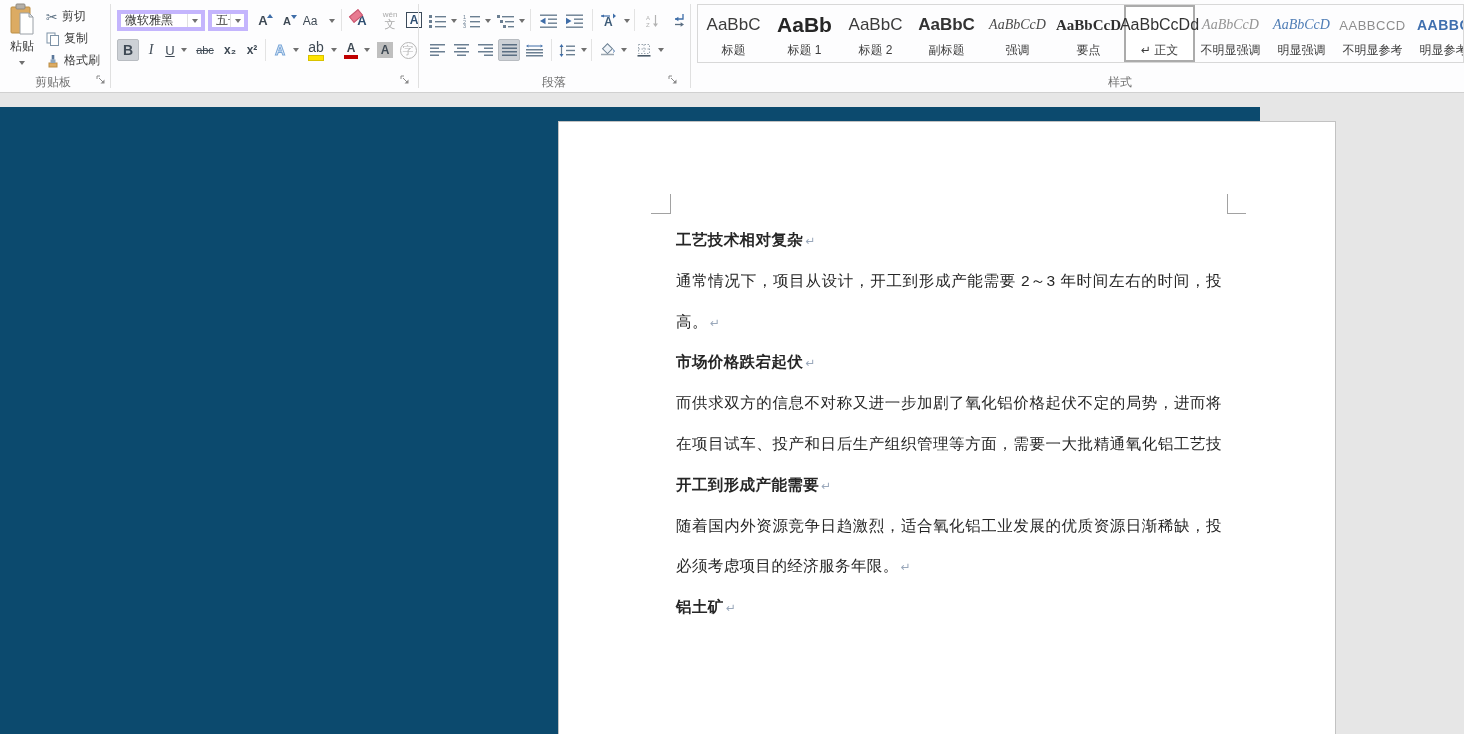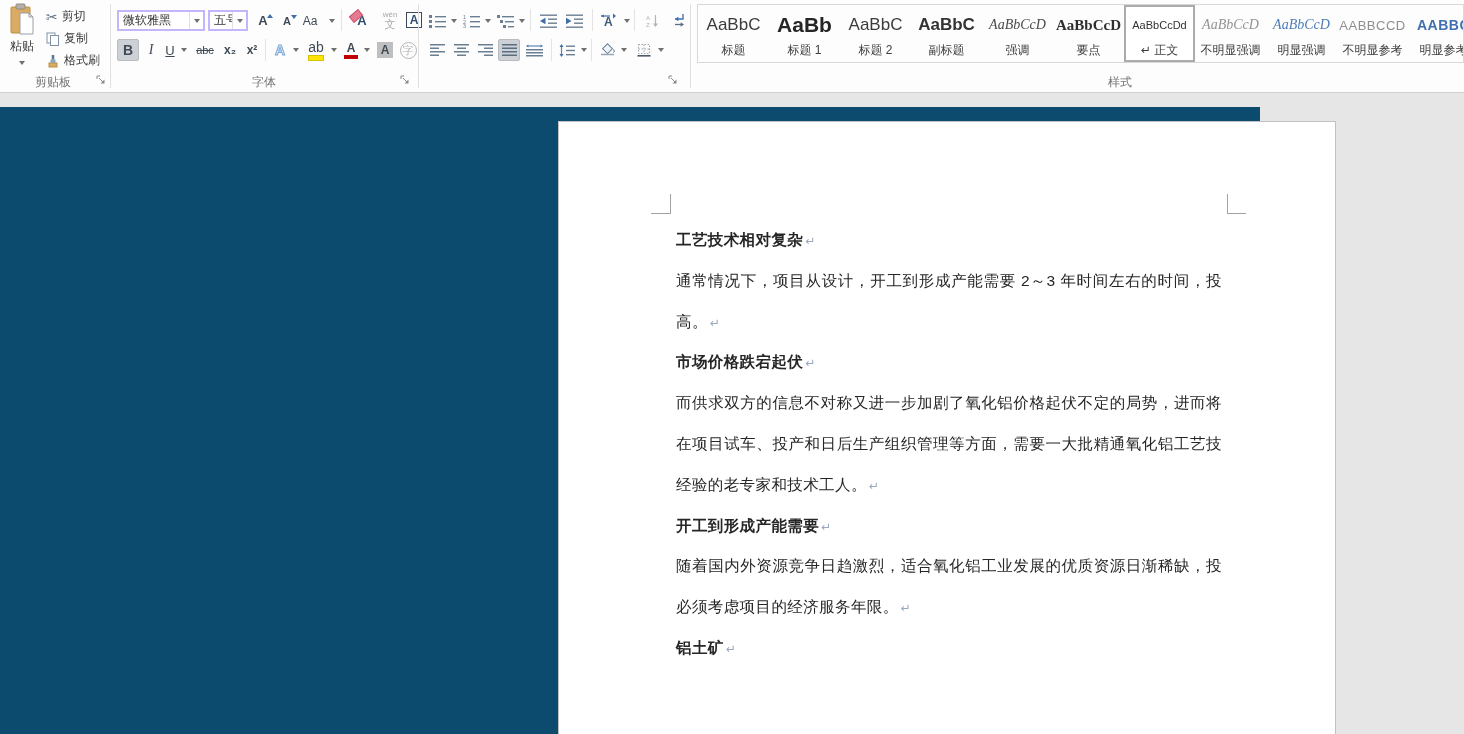--- a/index.html
+++ b/index.html
@@ -22,22 +22,22 @@
   .dd{width:0;height:0;border-left:3.5px solid transparent;border-right:3.5px solid transparent;
       border-top:4px solid #707070;display:inline-block}
   .ddbtn{position:absolute;display:flex;align-items:center;justify-content:center;width:11px;height:22px;cursor:pointer}
 
   
   .paste{position:absolute;left:2px;top:3px;width:40px;height:84px;display:flex;flex-direction:column;
          align-items:center;cursor:pointer;border-radius:2px}
   .paste .plabel{font-size:12px;color:#3c3c3c;margin-top:3px}
   .paste .dd{margin-top:6px}
 
-  .combo{position:absolute;height:21px;background:#fff;border:2px solid #c4b5fd;display:flex;
-         font-size:12px;color:#333;cursor:pointer;box-sizing:border-box}
+  .combo{position:absolute;height:21px;background:#fff;border:4px solid #c4b5fd;display:flex;
+         align-items:center;font-size:12px;color:#333;cursor:pointer;box-sizing:border-box}
   .combo .cval{flex:1;padding-left:4px;overflow:hidden;white-space:nowrap}
   .combo .cdd{width:13px;display:flex;justify-content:center;border-left:1px solid #e0e0e0;align-self:stretch;align-items:center}
 
   
   .g-b{font-weight:bold;font-size:14px;color:#3f4a55}
   .g-i{font-style:italic;font-family:"Liberation Serif",serif;font-size:14px;color:#3f4a55}
   .g-u{font-size:13px;text-decoration:underline;color:#3f4a55}
   .g-abc{font-size:11px;text-decoration:line-through;color:#3f4a55}
   .g-sub,.g-sup{font-size:12px;font-weight:bold;color:#3f4a55}
   .g-grow{font-size:13px;font-weight:bold;color:#3f4a55;position:relative}
@@ -72,21 +72,21 @@
            justify-content:center;cursor:pointer;box-sizing:border-box;padding-top:2px}
   .sg-item .prev{height:30px;display:flex;align-items:center;white-space:nowrap}
   .sg-item .slab{font-size:12px;color:#3c3c3c;margin-top:2px;white-space:nowrap}
   .sg-item.sel{border:2px solid #ababab;background:#fff}
   .p-title{font-size:17px;color:#3b3b3b}
   .p-h1{font-size:21px;font-weight:bold;color:#262626}
   .p-h2{font-size:17px;color:#3b3b3b}
   .p-sub{font-size:17px;font-weight:bold;color:#333}
   .p-emph{font-size:14px;font-style:italic;font-family:"Liberation Serif",serif;color:#4a4a4a}
   .p-point{font-size:15px;font-weight:bold;font-family:"Liberation Serif",serif;color:#2f2f2f}
-  .p-body{font-size:11px;color:#333}
+  .p-body{font-size:16px;color:#333}
   .p-semph{font-size:14px;font-style:italic;font-family:"Liberation Serif",serif;color:#949494}
   .p-iemph{font-size:14px;font-style:italic;font-family:"Liberation Serif",serif;color:#4f7db5}
   .p-sref{font-size:13px;color:#8e8e8e;letter-spacing:.5px}
   .p-iref{font-size:14px;font-weight:bold;color:#3f6fae;letter-spacing:.5px}
 
   
   .workspace{position:absolute;left:0;top:107px;width:1260px;height:641px;background:#0c4a6e}
   .page{position:absolute;left:558px;top:14px;width:778px;height:660px;background:#fff;
         border:1px solid #c2c2c2;box-sizing:border-box}
   .cropTL{position:absolute;left:92px;top:72px;width:19px;height:19px;
@@ -237,21 +237,20 @@
   </div>
   <div class="ddbtn" style="left:361px;top:39px">
       <span class="dd"></span>
     </div>
   <div class="btn" style="left:374px;top:39px;width:22px;height:22px">
     <span class="csA">A</span>
   </div>
   <div class="btn" style="left:398px;top:39px;width:20px;height:22px">
     <span class="encl">字</span>
   </div>
-  <div class="glabel" style="left:110px;width:308px">字体</div>
   <div class="launch" style="left:400px;top:75px">
     <svg width="11" height="11" viewBox="0 0 11 11">
         <path d="M1,4 V1 H4" fill="none" stroke="#8a8a8a"></path>
         <path d="M3,3 L8,8" stroke="#8a8a8a"></path>
         <polygon points="8.5,8.5 4.5,8.5 8.5,4.5" fill="#8a8a8a"></polygon>
       </svg>
   </div>
   <div class="vsep" style="left:418px"></div>
 
   <div class="btn" style="left:426px;top:10px;width:22px;height:21px">
@@ -444,20 +443,21 @@
       <svg width="15" height="14" viewBox="0 0 15 14">
         <rect x="1.5" y="1.5" width="11" height="9" fill="none" stroke="#9aa5af" stroke-dasharray="1.5,1.5"></rect>
         <path d="M7,1.5 V10.5 M1.5,6 H12.5" stroke="#9aa5af" stroke-dasharray="1.5,1.5"></path>
         <path d="M0.5,12.8 H13.5" stroke="#4a5a68" stroke-width="1.6"></path>
       </svg>
     </span>
   </div>
   <div class="ddbtn" style="left:655px;top:39px">
       <span class="dd"></span>
     </div>
+  <div class="glabel" style="left:420px;width:268px">段落</div>
   <div class="launch" style="left:668px;top:75px">
     <svg width="11" height="11" viewBox="0 0 11 11">
         <path d="M1,4 V1 H4" fill="none" stroke="#8a8a8a"></path>
         <path d="M3,3 L8,8" stroke="#8a8a8a"></path>
         <polygon points="8.5,8.5 4.5,8.5 8.5,4.5" fill="#8a8a8a"></polygon>
       </svg>
   </div>
   <div class="vsep" style="left:690px"></div>
 
   <div class="gallery">
@@ -513,20 +513,19 @@
   <div class="page">
     <div class="cropTL"></div>
     <div class="cropTR"></div>
     <div class="doctext">
       <div class="dl hd"><span>工艺技术相对复杂</span><span class="pil">↵</span></div>
       <div class="dl fl"><span>通常情况下，项目从设计，开工到形成产能需要 2～3 年时间左右的时间，投入高，风险较</span></div>
       <div class="dl"><span>高。</span><span class="pil">↵</span></div>
       <div class="dl hd"><span>市场价格跌宕起伏</span><span class="pil">↵</span></div>
       <div class="dl fl"><span>而供求双方的信息不对称又进一步加剧了氧化铝价格起伏不定的局势，进而将影响氧化铝项</span></div>
       <div class="dl fl"><span>在项目试车、投产和日后生产组织管理等方面，需要一大批精通氧化铝工艺技术和具有实践</span></div>
-      <div class="dl"><span>经验的老专家和技术工人。</span><span class="pil">↵</span></div>
       <div class="dl hd"><span>开工到形成产能需要</span><span class="pil">↵</span></div>
       <div class="dl fl"><span>随着国内外资源竞争日趋激烈，适合氧化铝工业发展的优质资源日渐稀缺，投资氧化铝工业</span></div>
       <div class="dl"><span>必须考虑项目的经济服务年限。</span><span class="pil">↵</span></div>
       <div class="dl hd"><span>铝土矿</span><span class="pil">↵</span></div>
     </div>
   </div>
 </div>
 
 </body></html>

